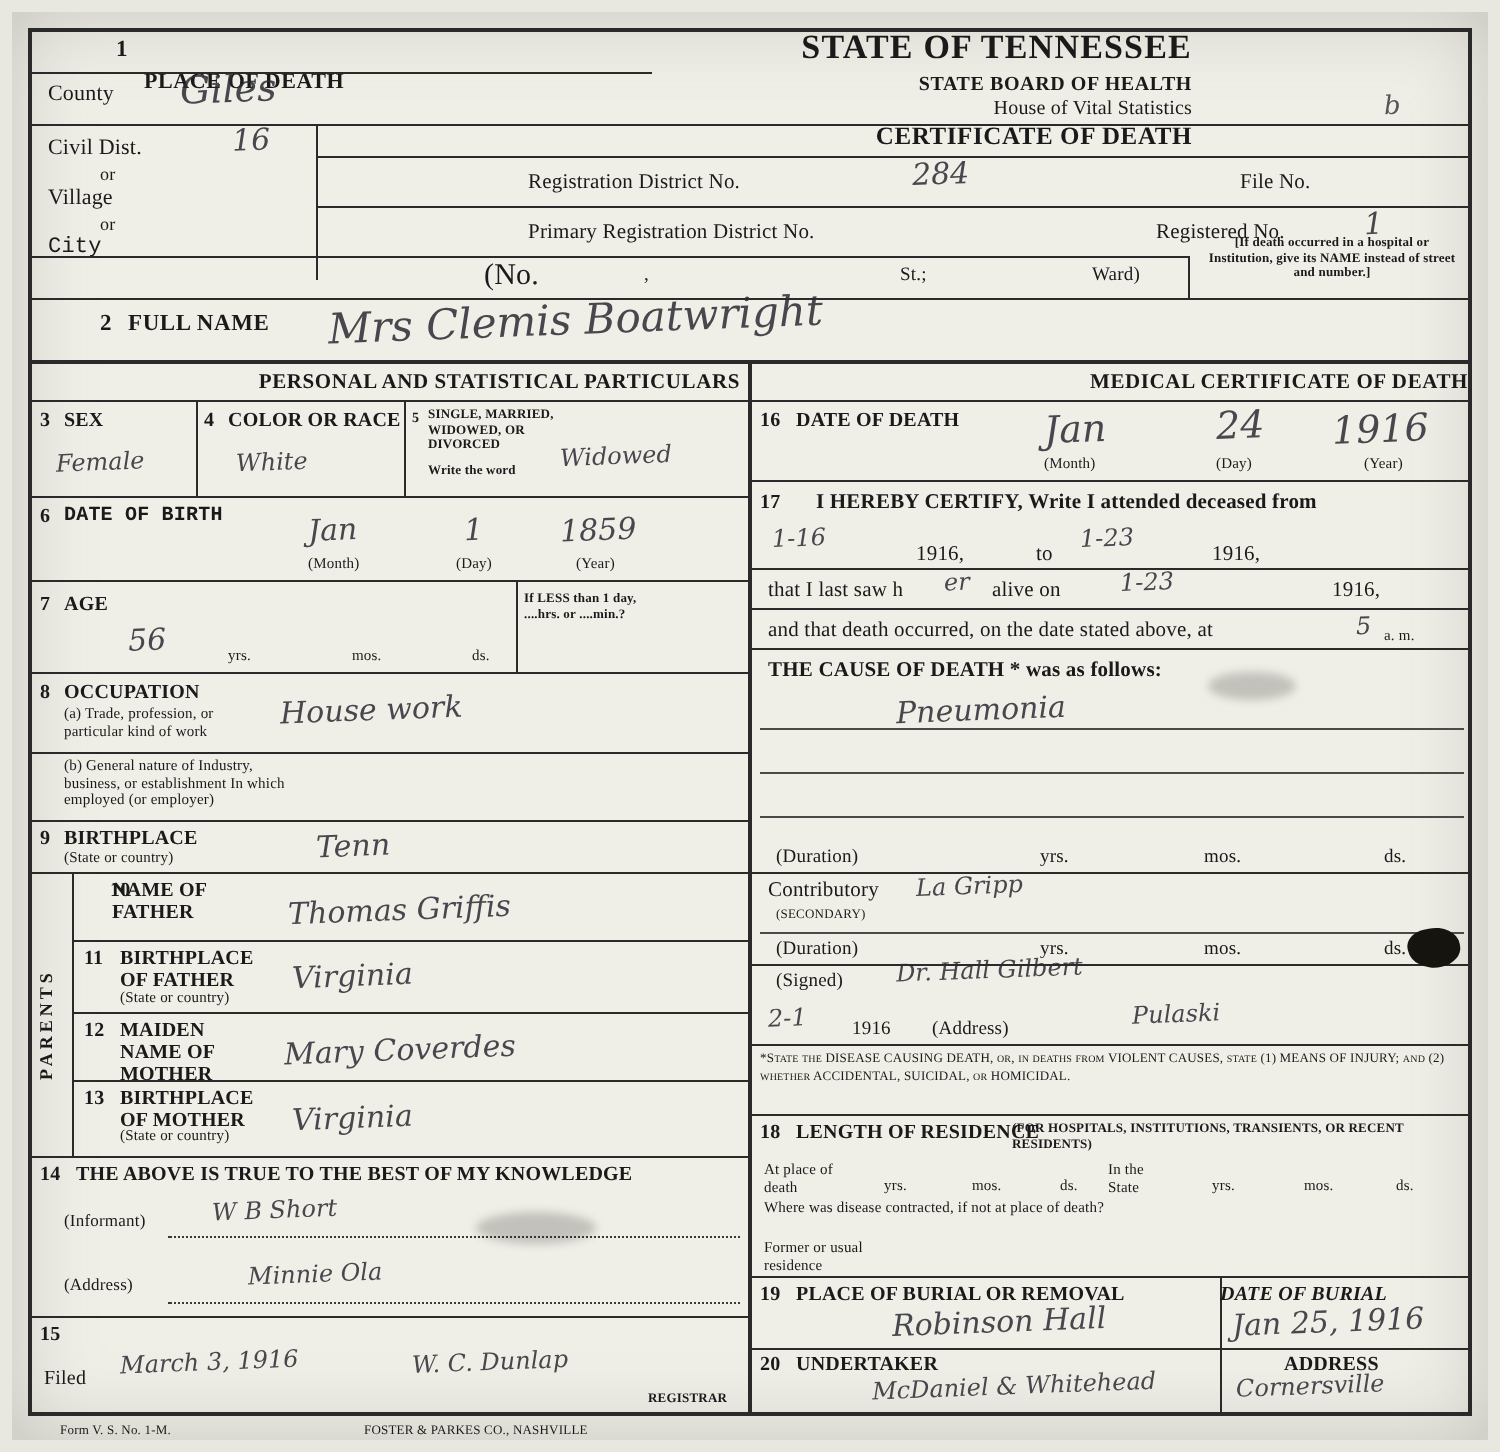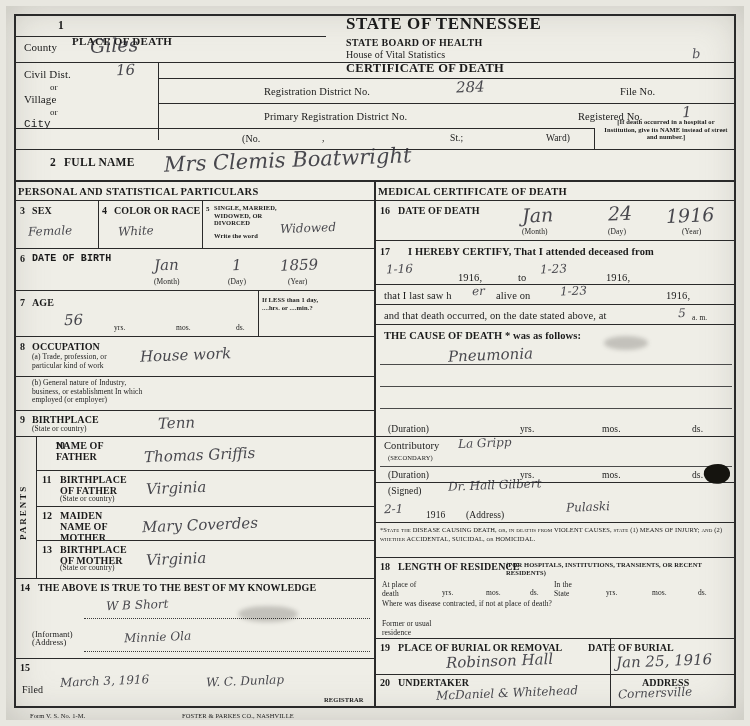--- a/index.html
+++ b/index.html
@@ -12,21 +12,21 @@
   }
   .sheet{
     position:absolute;left:6px;top:6px;width:738px;height:714px;
     background:#efeee7;
     box-shadow:inset 0 0 40px rgba(120,118,108,.35);
   }
   
   .t{position:absolute;font-size:10px;line-height:11px;letter-spacing:.1px;}
   .sc{font-variant:small-caps;}
   .b{font-weight:bold;}
-  .c{text-align:left;}
+  .c{text-align:right;}
   .tiny{font-size:7.5px;line-height:8.5px;}
   .xtiny{font-size:6.5px;line-height:7.5px;}
   .sm{font-size:8.5px;line-height:9.5px;}
   
   .hw{
     position:absolute;
     font-family:"DejaVu Serif", serif;
     font-style:italic;
     color:#2b2b33;
     font-size:15px;
@@ -91,21 +91,21 @@
     <div class="t" style="left:258px;top:105px;font-size:10.5px;">Primary Registration District No.</div>
 
     <div class="t" style="left:614px;top:80px;font-size:10.5px;">File No.</div>
     <div class="t" style="left:572px;top:105px;font-size:10.5px;">Registered No.</div>
     <div class="hw" style="left:676px;top:97px;">1</div>
 
     <div class="ln hline" style="left:152px;top:72px;width:578px;"></div>
     <div class="ln hline" style="left:152px;top:97px;width:578px;"></div>
     <div class="ln hline" style="left:10px;top:122px;width:578px;"></div>
 
-    <div class="t" style="left:236px;top:127px;font-size:10px;">(No.</div>
+    <div class="t" style="left:236px;top:127px;font-size:15px;">(No.</div>
     <div class="t" style="left:316px;top:127px;font-size:9.5px;">,</div>
     <div class="t" style="left:444px;top:127px;font-size:9.5px;">St.;</div>
     <div class="t" style="left:540px;top:127px;font-size:9.5px;">Ward)</div>
 
     <div class="ln vline" style="left:588px;top:122px;height:22px;"></div>
     <div class="t xtiny b" style="left:596px;top:112px;width:128px;text-align:center;">[If death occurred in a hospital or Institution, give its NAME instead of street and number.]</div>
 
     <div class="ln hline" style="left:10px;top:143px;width:720px;"></div>
 
     <div class="t b" style="left:44px;top:151px;font-size:11.5px;">2</div>
@@ -188,21 +188,21 @@
     <div class="ln hline" style="left:30px;top:534px;width:338px;"></div>
 
     <div class="t b" style="left:36px;top:538px;">13</div>
     <div class="t b" style="left:54px;top:538px;width:74px;">BIRTHPLACE OF MOTHER</div>
     <div class="t tiny" style="left:54px;top:558px;">(State or country)</div>
     <div class="hw" style="left:140px;top:544px;">Virginia</div>
     <div class="ln hline" style="left:10px;top:572px;width:358px;"></div>
 
     <div class="t b" style="left:14px;top:576px;">14</div>
     <div class="t b" style="left:32px;top:576px;">THE ABOVE IS TRUE TO THE BEST OF MY KNOWLEDGE</div>
-    <div class="t sm" style="left:26px;top:600px;margin-top:24px;">(Informant)</div>
+    <div class="t sm" style="left:26px;top:600px;">(Informant)</div>
     <div class="hw sm2" style="left:100px;top:592px;">W B Short</div>
     <div class="dotted" style="left:78px;top:612px;width:286px;"></div>
     <div class="t sm" style="left:26px;top:632px;">(Address)</div>
     <div class="hw sm2" style="left:118px;top:624px;">Minnie Ola</div>
     <div class="dotted" style="left:78px;top:645px;width:286px;"></div>
     <div class="ln hline" style="left:10px;top:652px;width:358px;"></div>
 
     <div class="t b" style="left:14px;top:656px;">15</div>
     <div class="t" style="left:16px;top:678px;font-size:10px;">Filed</div>
     <div class="hw sm2" style="left:54px;top:668px;">March 3, 1916</div>
@@ -216,21 +216,21 @@
     <div class="t b" style="left:392px;top:199px;">DATE OF DEATH</div>
     <div class="hw lg" style="left:516px;top:198px;">Jan</div>
     <div class="hw lg" style="left:602px;top:196px;">24</div>
     <div class="hw lg" style="left:660px;top:198px;">1916</div>
     <div class="t tiny" style="left:516px;top:222px;">(Month)</div>
     <div class="t tiny" style="left:602px;top:222px;">(Day)</div>
     <div class="t tiny" style="left:676px;top:222px;">(Year)</div>
     <div class="ln hline" style="left:370px;top:234px;width:360px;"></div>
 
     <div class="t b" style="left:374px;top:240px;">17</div>
-    <div class="t b" style="left:402px;top:240px;font-size:10.5px;">I HEREBY CERTIFY, That I attended deceased from</div>
+    <div class="t b" style="left:402px;top:240px;font-size:10.5px;">I HEREBY CERTIFY, Write I attended deceased from</div>
     <div class="hw sm2" style="left:380px;top:256px;">1-16</div>
     <div class="t" style="left:452px;top:266px;font-size:10.5px;">1916,</div>
     <div class="t" style="left:512px;top:266px;font-size:10.5px;">to</div>
     <div class="hw sm2" style="left:534px;top:256px;">1-23</div>
     <div class="t" style="left:600px;top:266px;font-size:10.5px;">1916,</div>
     <div class="ln hline" style="left:370px;top:278px;width:360px;"></div>
 
     <div class="t" style="left:378px;top:284px;font-size:10.5px;">that I last saw h</div>
     <div class="hw sm2" style="left:466px;top:278px;">er</div>
     <div class="t" style="left:490px;top:284px;font-size:10.5px;">alive on</div>
@@ -288,21 +288,21 @@
     <div class="t tiny" style="left:600px;top:583px;">yrs.</div>
     <div class="t tiny" style="left:646px;top:583px;">mos.</div>
     <div class="t tiny" style="left:692px;top:583px;">ds.</div>
     <div class="t tiny" style="left:376px;top:594px;width:210px;">Where was disease contracted, if not at place of death?</div>
     <div class="t tiny" style="left:376px;top:614px;width:60px;">Former or usual residence</div>
     <div class="ln hline" style="left:370px;top:632px;width:360px;"></div>
 
     <div class="t b" style="left:374px;top:636px;">19</div>
     <div class="t b" style="left:392px;top:636px;">PLACE OF BURIAL OR REMOVAL</div>
     <div class="ln vline" style="left:604px;top:632px;height:36px;"></div>
-    <div class="t b" style="left:582px;top:636px;">DATE OF BURIAL</div>
+    <div class="t b" style="left:604px;top:636px;font-style:italic;">DATE OF BURIAL</div>
     <div class="hw" style="left:440px;top:646px;">Robinson Hall</div>
     <div class="hw" style="left:610px;top:646px;">Jan 25, 1916</div>
     <div class="ln hline" style="left:370px;top:668px;width:360px;"></div>
 
     <div class="t b" style="left:374px;top:671px;">20</div>
     <div class="t b" style="left:392px;top:671px;">UNDERTAKER</div>
     <div class="ln vline" style="left:604px;top:668px;height:32px;"></div>
     <div class="t b" style="left:636px;top:671px;">ADDRESS</div>
     <div class="hw sm2" style="left:430px;top:680px;">McDaniel &amp; Whitehead</div>
     <div class="hw sm2" style="left:612px;top:680px;">Cornersville</div>

